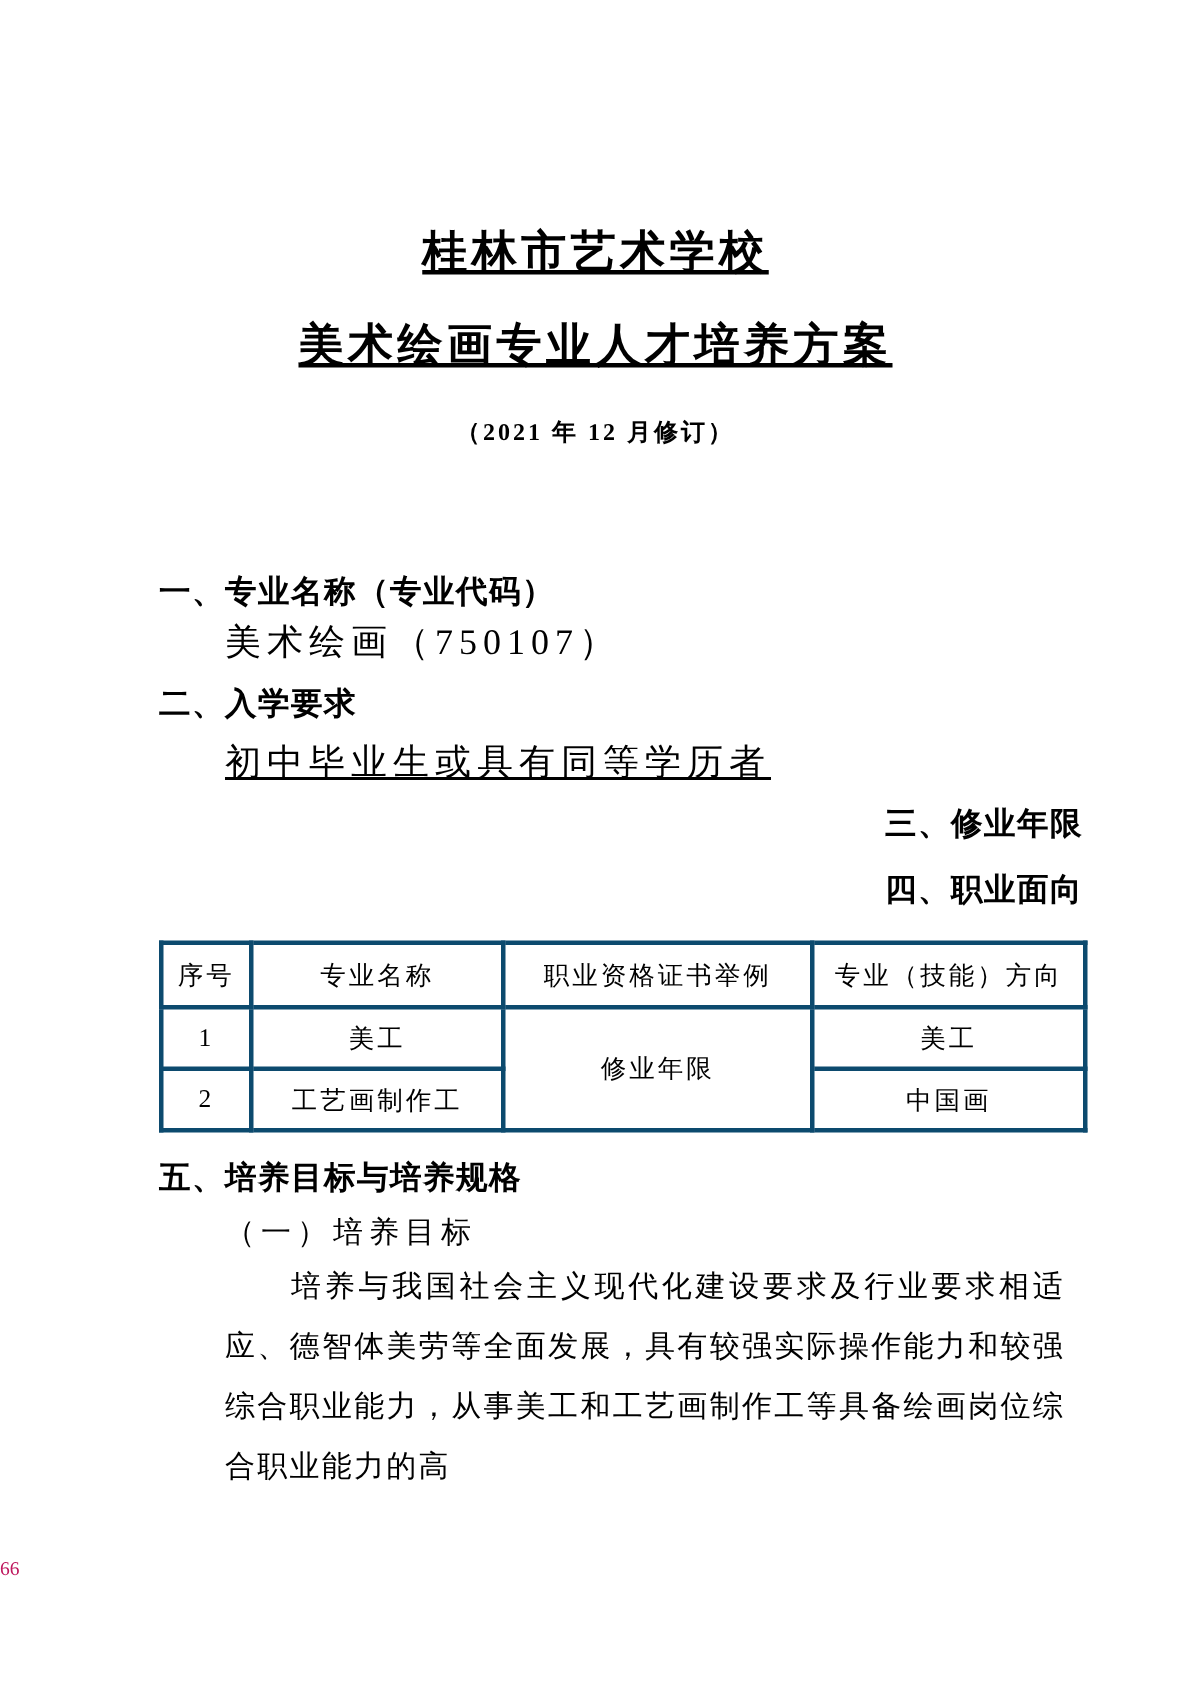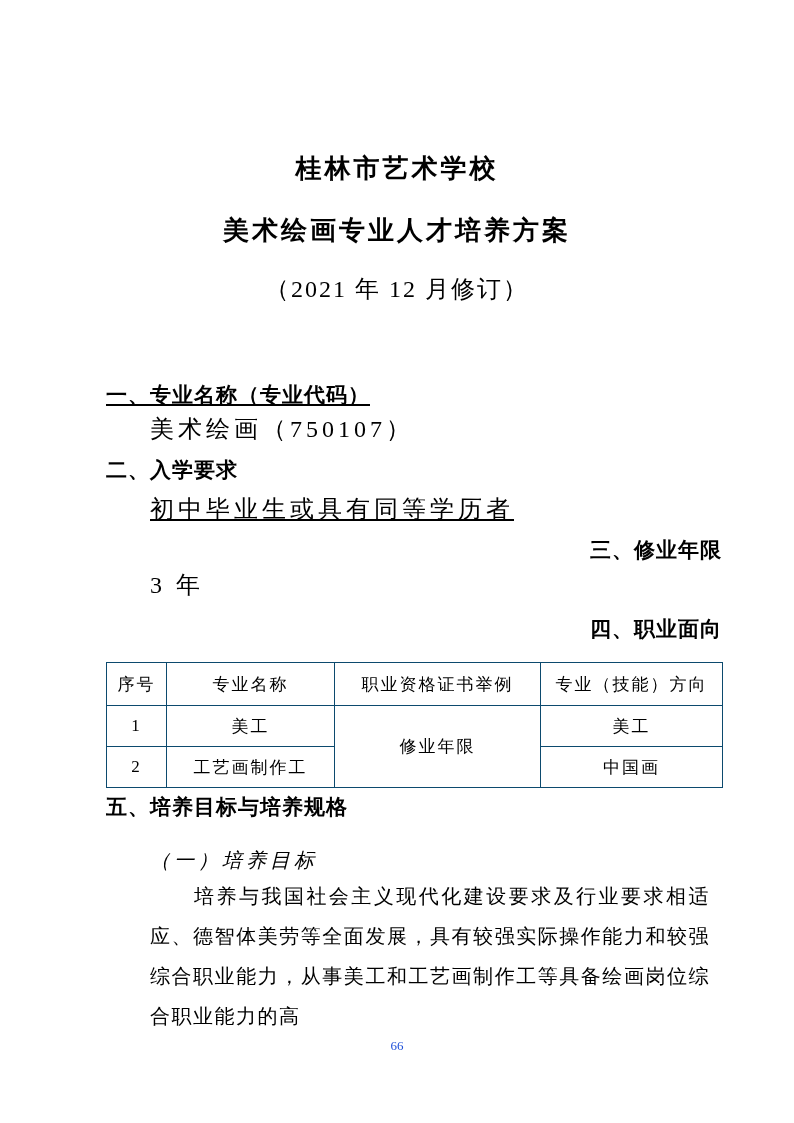--- a/index.html
+++ b/index.html
@@ -12,30 +12,31 @@
     position: relative;
     color: #000000;
     font-family: "Liberation Serif", serif;
   }
 
   
   .title-block { width: 100%; text-align: center; }
   .doc-title {
     font-family: "Liberation Serif", serif;
     font-weight: bold;
-    font-size: 26px;
+    font-size: 30px;
     line-height: 36px;
     letter-spacing: 3px;
+    text-decoration: underline;
   }
   .doc-title.first { padding-top: 151px; }
   .doc-title.second { margin-top: 26px; }
   .doc-subtitle {
     font-family: "Liberation Serif", serif;
-    font-weight: normal;
-    font-size: 24px;
+    font-weight: bold;
+    font-size: 16px;
     line-height: 30px;
     letter-spacing: 2px;
     margin-top: 25px;
   }
 
   .content {
     position: absolute;
     left: 106px;
     top: 0;
     width: 616px;
@@ -49,37 +50,37 @@
     letter-spacing: 1px;
   }
   .sec-body {
     font-family: "Liberation Serif", serif;
     font-size: 24px;
     line-height: 24px;
     letter-spacing: 4px;
     padding-left: 44px;
   }
 
-  .h-1 { margin-top: 383px; text-decoration: underline; }
+  .h-1 { margin-top: 383px; }
   .b-1 { margin-top: 10px; }
   .h-2 { margin-top: 17px; }
   .b-2 { margin-top: 15px; text-decoration: underline; }
   .h-3 { margin-top: 17px; text-align: right; }
   .b-3 { margin-top: 11px; }
   .h-4 { margin-top: 20px; text-align: right; }
-  .h-5 { margin-top: 7px; }
+  .h-5 { margin-top: 19px; }
 
   table.career {
     width: 616px;
     border-collapse: collapse;
     margin-top: 21px;
     table-layout: fixed;
   }
   table.career th, table.career td {
-    border: 1px solid #0c4a6e;
+    border: 3px solid #0c4a6e;
     font-weight: normal;
     font-family: "Liberation Serif", serif;
     font-size: 17px;
     letter-spacing: 2px;
     text-align: center;
     vertical-align: middle;
     padding: 0 2px;
   }
   table.career th { height: 43px; }
   table.career td { height: 41px; }
@@ -87,43 +88,42 @@
   col.c-post{ width: 168px; }
   col.c-cert{ width: 206px; }
   col.c-dir { width: 182px; }
 
   .sub-heading {
     font-family: "Liberation Serif", serif;
     font-size: 20px;
     line-height: 24px;
     letter-spacing: 4px;
     padding-left: 44px;
-    margin-top: 29px;
-    font-style: italic;
+    margin-top: 12px;
   }
   .para {
     font-family: "Liberation Serif", serif;
     font-size: 20px;
     line-height: 40px;
     letter-spacing: 1.5px;
     text-align: justify;
     text-indent: 2.2em;
     margin-top: 4px;
     padding-right: 12px;
     margin-left: 44px;
   }
 
   .page-number {
     position: absolute;
     left: 0; right: 0;
     top: 1038px;
-    text-align: center;
+    text-align: left;
     font-family: "Liberation Serif", serif;
     font-size: 13px;
-    color: #1d4ed8;
+    color: #be185d;
   }
 </style>
 </head>
 <body>
 
 <div class="page">
 
   <div class="title-block">
     <div class="doc-title first">桂林市艺术学校</div>
     <div class="doc-title second">美术绘画专业人才培养方案</div>
@@ -132,21 +132,20 @@
 
   <div class="content">
 
     <div class="sec-heading h-1">一、专业名称（专业代码）</div>
     <div class="sec-body b-1">美术绘画（750107）</div>
 
     <div class="sec-heading h-2">二、入学要求</div>
     <div class="sec-body b-2">初中毕业生或具有同等学历者</div>
 
     <div class="sec-heading h-3">三、修业年限</div>
-    <div class="sec-body b-3">3 年</div>
 
     <div class="sec-heading h-4">四、职业面向</div>
 
     <table class="career">
       <colgroup>
         <col class="c-no">
           <col class="c-post">
           <col class="c-cert">
           <col class="c-dir">
       </colgroup>

